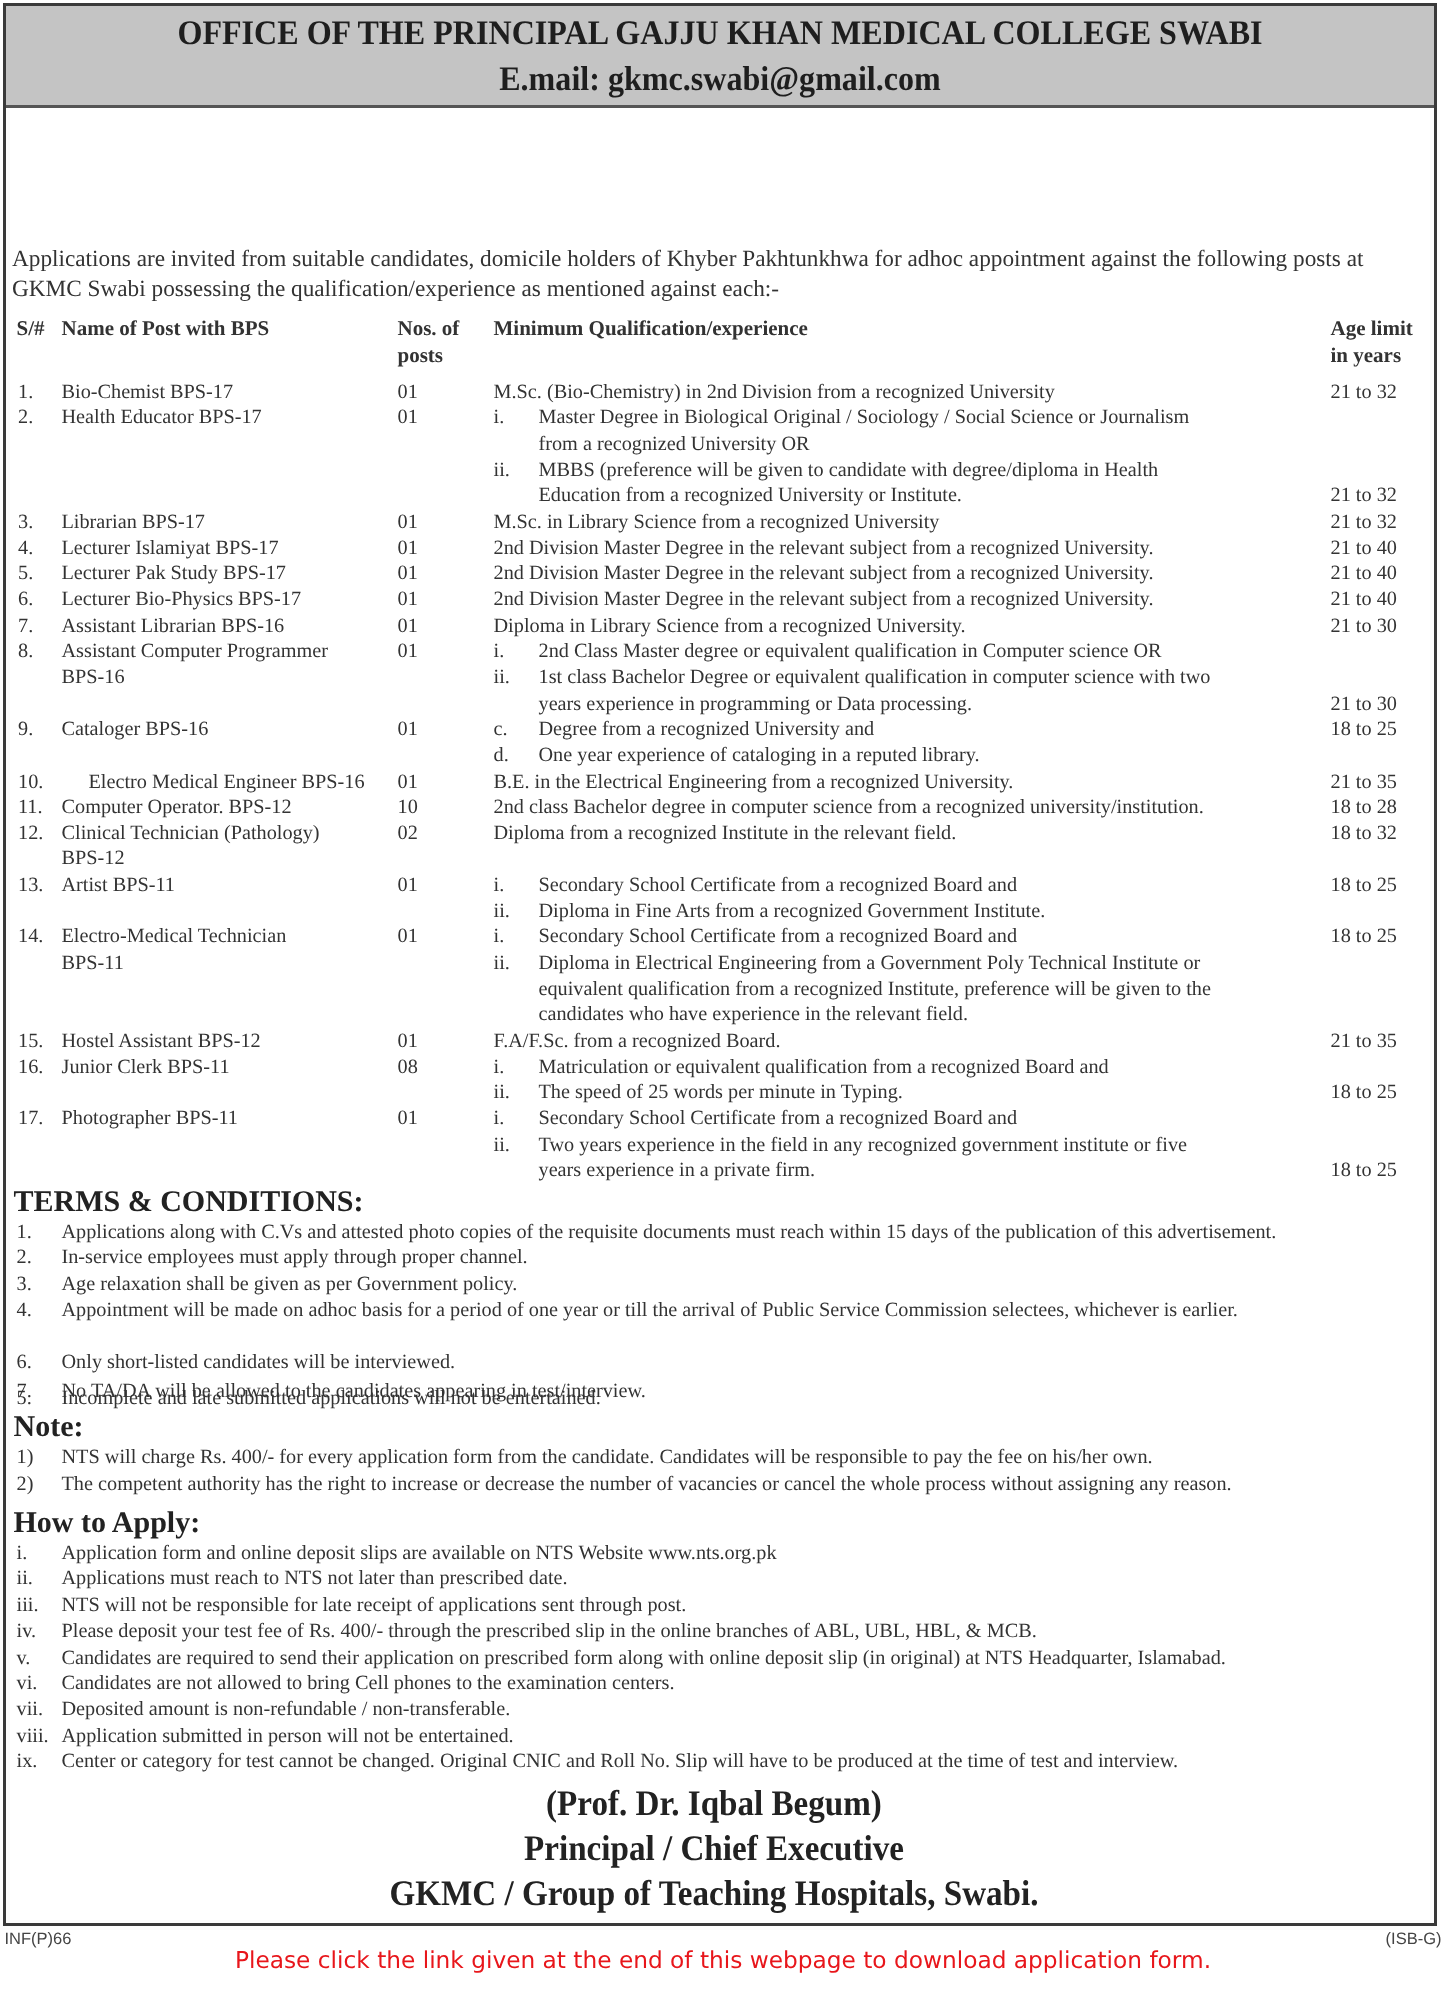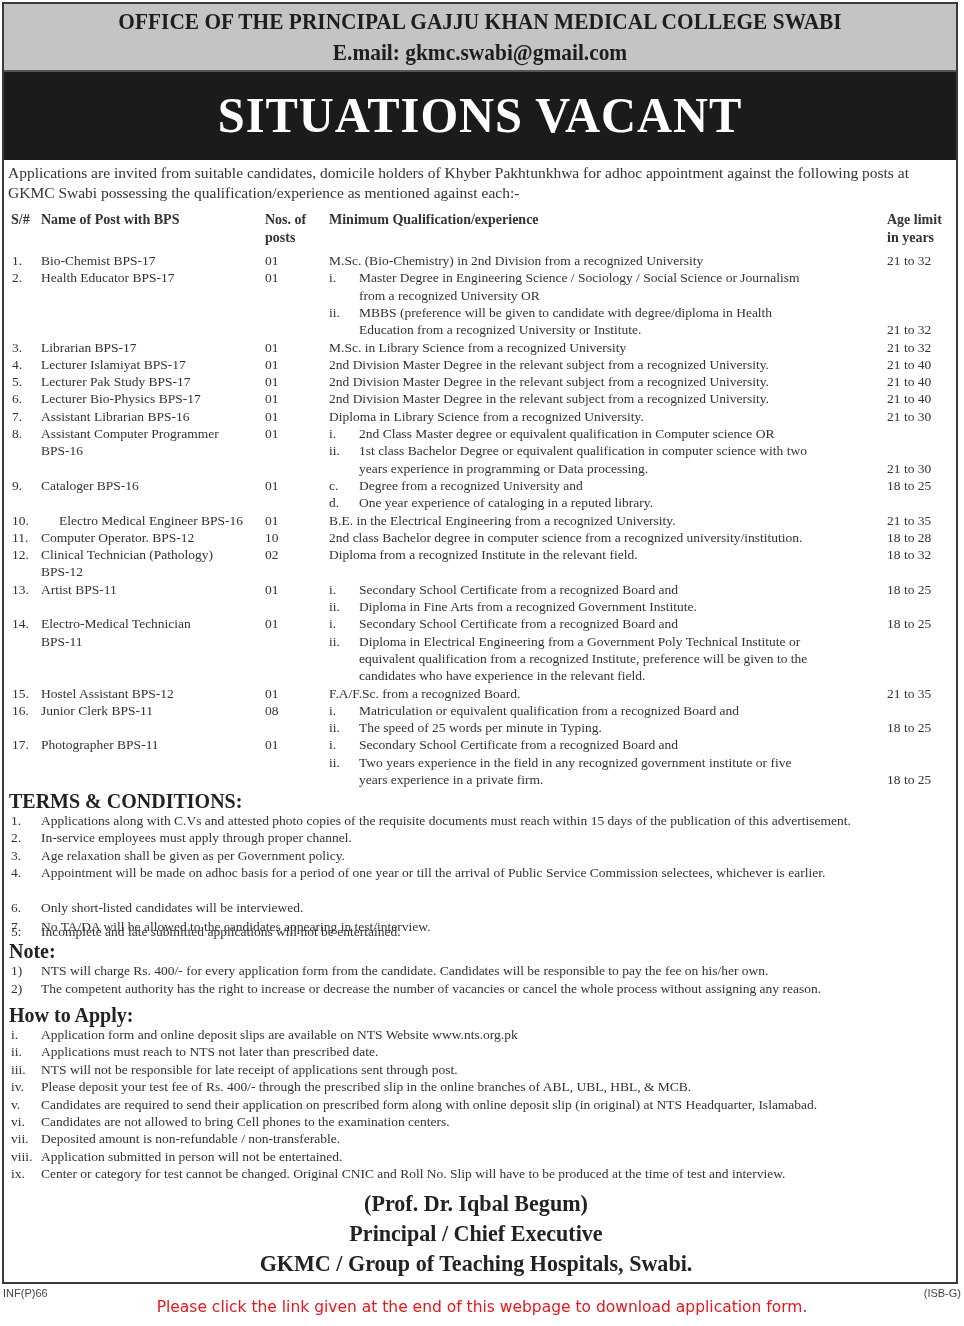--- a/index.html
+++ b/index.html
@@ -30,23 +30,20 @@
              font-family:"DejaVu Sans", sans-serif; font-size:15.5px; color:#e8161b; }
 </style>
 </head>
 <body>
 
 <div class="frame">
   <div class="hdr">
     <div class="l1">OFFICE OF THE PRINCIPAL GAJJU KHAN MEDICAL COLLEGE SWABI</div>
     <div class="l2">E.mail: gkmc.swabi@gmail.com</div>
   </div>
-  <div class="banner">
-    <div class="t">SITUATIONS VACANT</div>
-  </div>
 </div>
 
 <div class="intro">Applications are invited from suitable candidates, domicile holders of Khyber Pakhtunkhwa for adhoc appointment against the following posts at GKMC Swabi possessing the qualification/experience as mentioned against each:-</div>
 
 <div class="th" style="left:11px;top:211px;">S/#</div>
 <div class="th" style="left:41px;top:211px;">Name of Post with BPS</div>
 <div class="th" style="left:265px;top:211px;">Nos. of</div>
 <div class="th" style="left:265px;top:229px;">posts</div>
 <div class="th" style="left:329px;top:211px;">Minimum Qualification/experience</div>
 <div class="th" style="left:887px;top:211px;">Age limit</div>
@@ -55,21 +52,21 @@
 <div id="table-body">
     <div class="cell" style="left: 12px; top: 252px;">1.</div>
     <div class="cell" style="left: 41px; top: 252px;">Bio-Chemist BPS-17</div>
     <div class="cell" style="left: 265px; top: 252px;">01</div>
     <div class="cell" style="left: 329px; top: 252px;">M.Sc. (Bio-Chemistry) in 2nd Division from a recognized University</div>
     <div class="cell" style="left: 887px; top: 252px;">21 to 32</div>
     <div class="cell" style="left: 12px; top: 269.3px;">2.</div>
     <div class="cell" style="left: 41px; top: 269.3px;">Health Educator BPS-17</div>
     <div class="cell" style="left: 265px; top: 269.3px;">01</div>
     <div class="cell" style="left: 329px; top: 269.3px;">i.</div>
-    <div class="cell" style="left: 359px; top: 269.3px;">Master Degree in Engineering Science / Sociology / Social Science or Journalism</div>
+    <div class="cell" style="left: 359px; top: 269.3px;">Master Degree in Biological Original / Sociology / Social Science or Journalism</div>
     <div class="cell" style="left: 359px; top: 286.6px;">from a recognized University OR</div>
     <div class="cell" style="left: 329px; top: 303.9px;">ii.</div>
     <div class="cell" style="left: 359px; top: 303.9px;">MBBS (preference will be given to candidate with degree/diploma in Health</div>
     <div class="cell" style="left: 359px; top: 321.2px;">Education from a recognized University or Institute.</div>
     <div class="cell" style="left: 887px; top: 321.2px;">21 to 32</div>
     <div class="cell" style="left: 12px; top: 338.5px;">3.</div>
     <div class="cell" style="left: 41px; top: 338.5px;">Librarian BPS-17</div>
     <div class="cell" style="left: 265px; top: 338.5px;">01</div>
     <div class="cell" style="left: 329px; top: 338.5px;">M.Sc. in Library Science from a recognized University</div>
     <div class="cell" style="left: 887px; top: 338.5px;">21 to 32</div>

